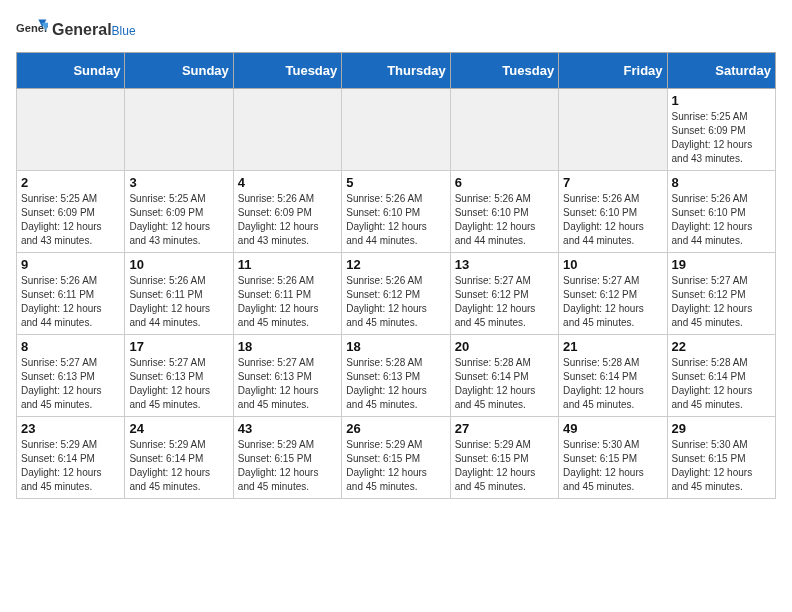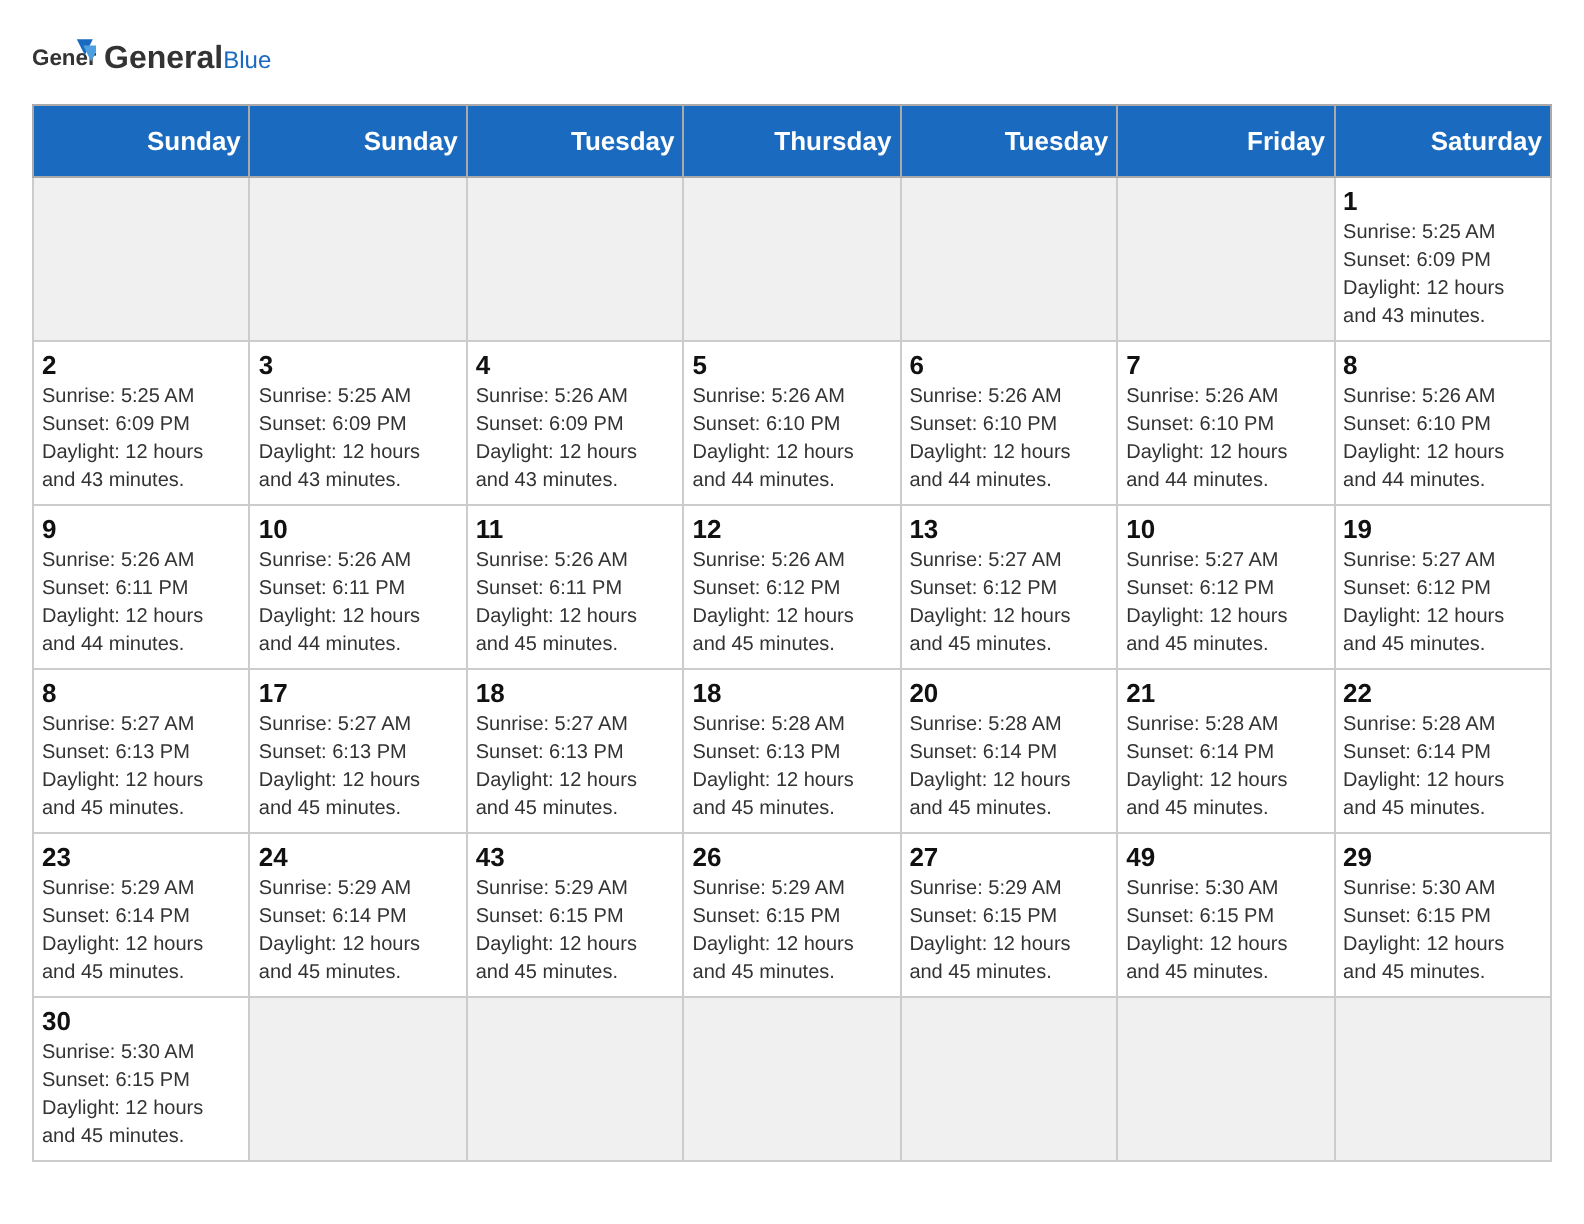--- a/index.html
+++ b/index.html
@@ -322,29 +322,14 @@
 and 45 minutes.</div>
         </td>
         <td>
           <div class="day-number">29</div>
           <div class="day-info" style="white-space: pre-line;">Sunrise: 5:30 AM
 Sunset: 6:15 PM
 Daylight: 12 hours
 and 45 minutes.</div>
         </td>
       </tr>
-      <tr class="last-row">
-        <td>
-          <div class="day-number">30</div>
-          <div class="day-info" style="white-space: pre-line;">Sunrise: 5:30 AM
-Sunset: 6:15 PM
-Daylight: 12 hours
-and 45 minutes.</div>
-        </td>
-        <td class="empty"></td>
-        <td class="empty"></td>
-        <td class="empty"></td>
-        <td class="empty"></td>
-        <td class="empty"></td>
-        <td class="empty"></td>
-      </tr>
     </tbody>
 </table>
 
 </body></html>

